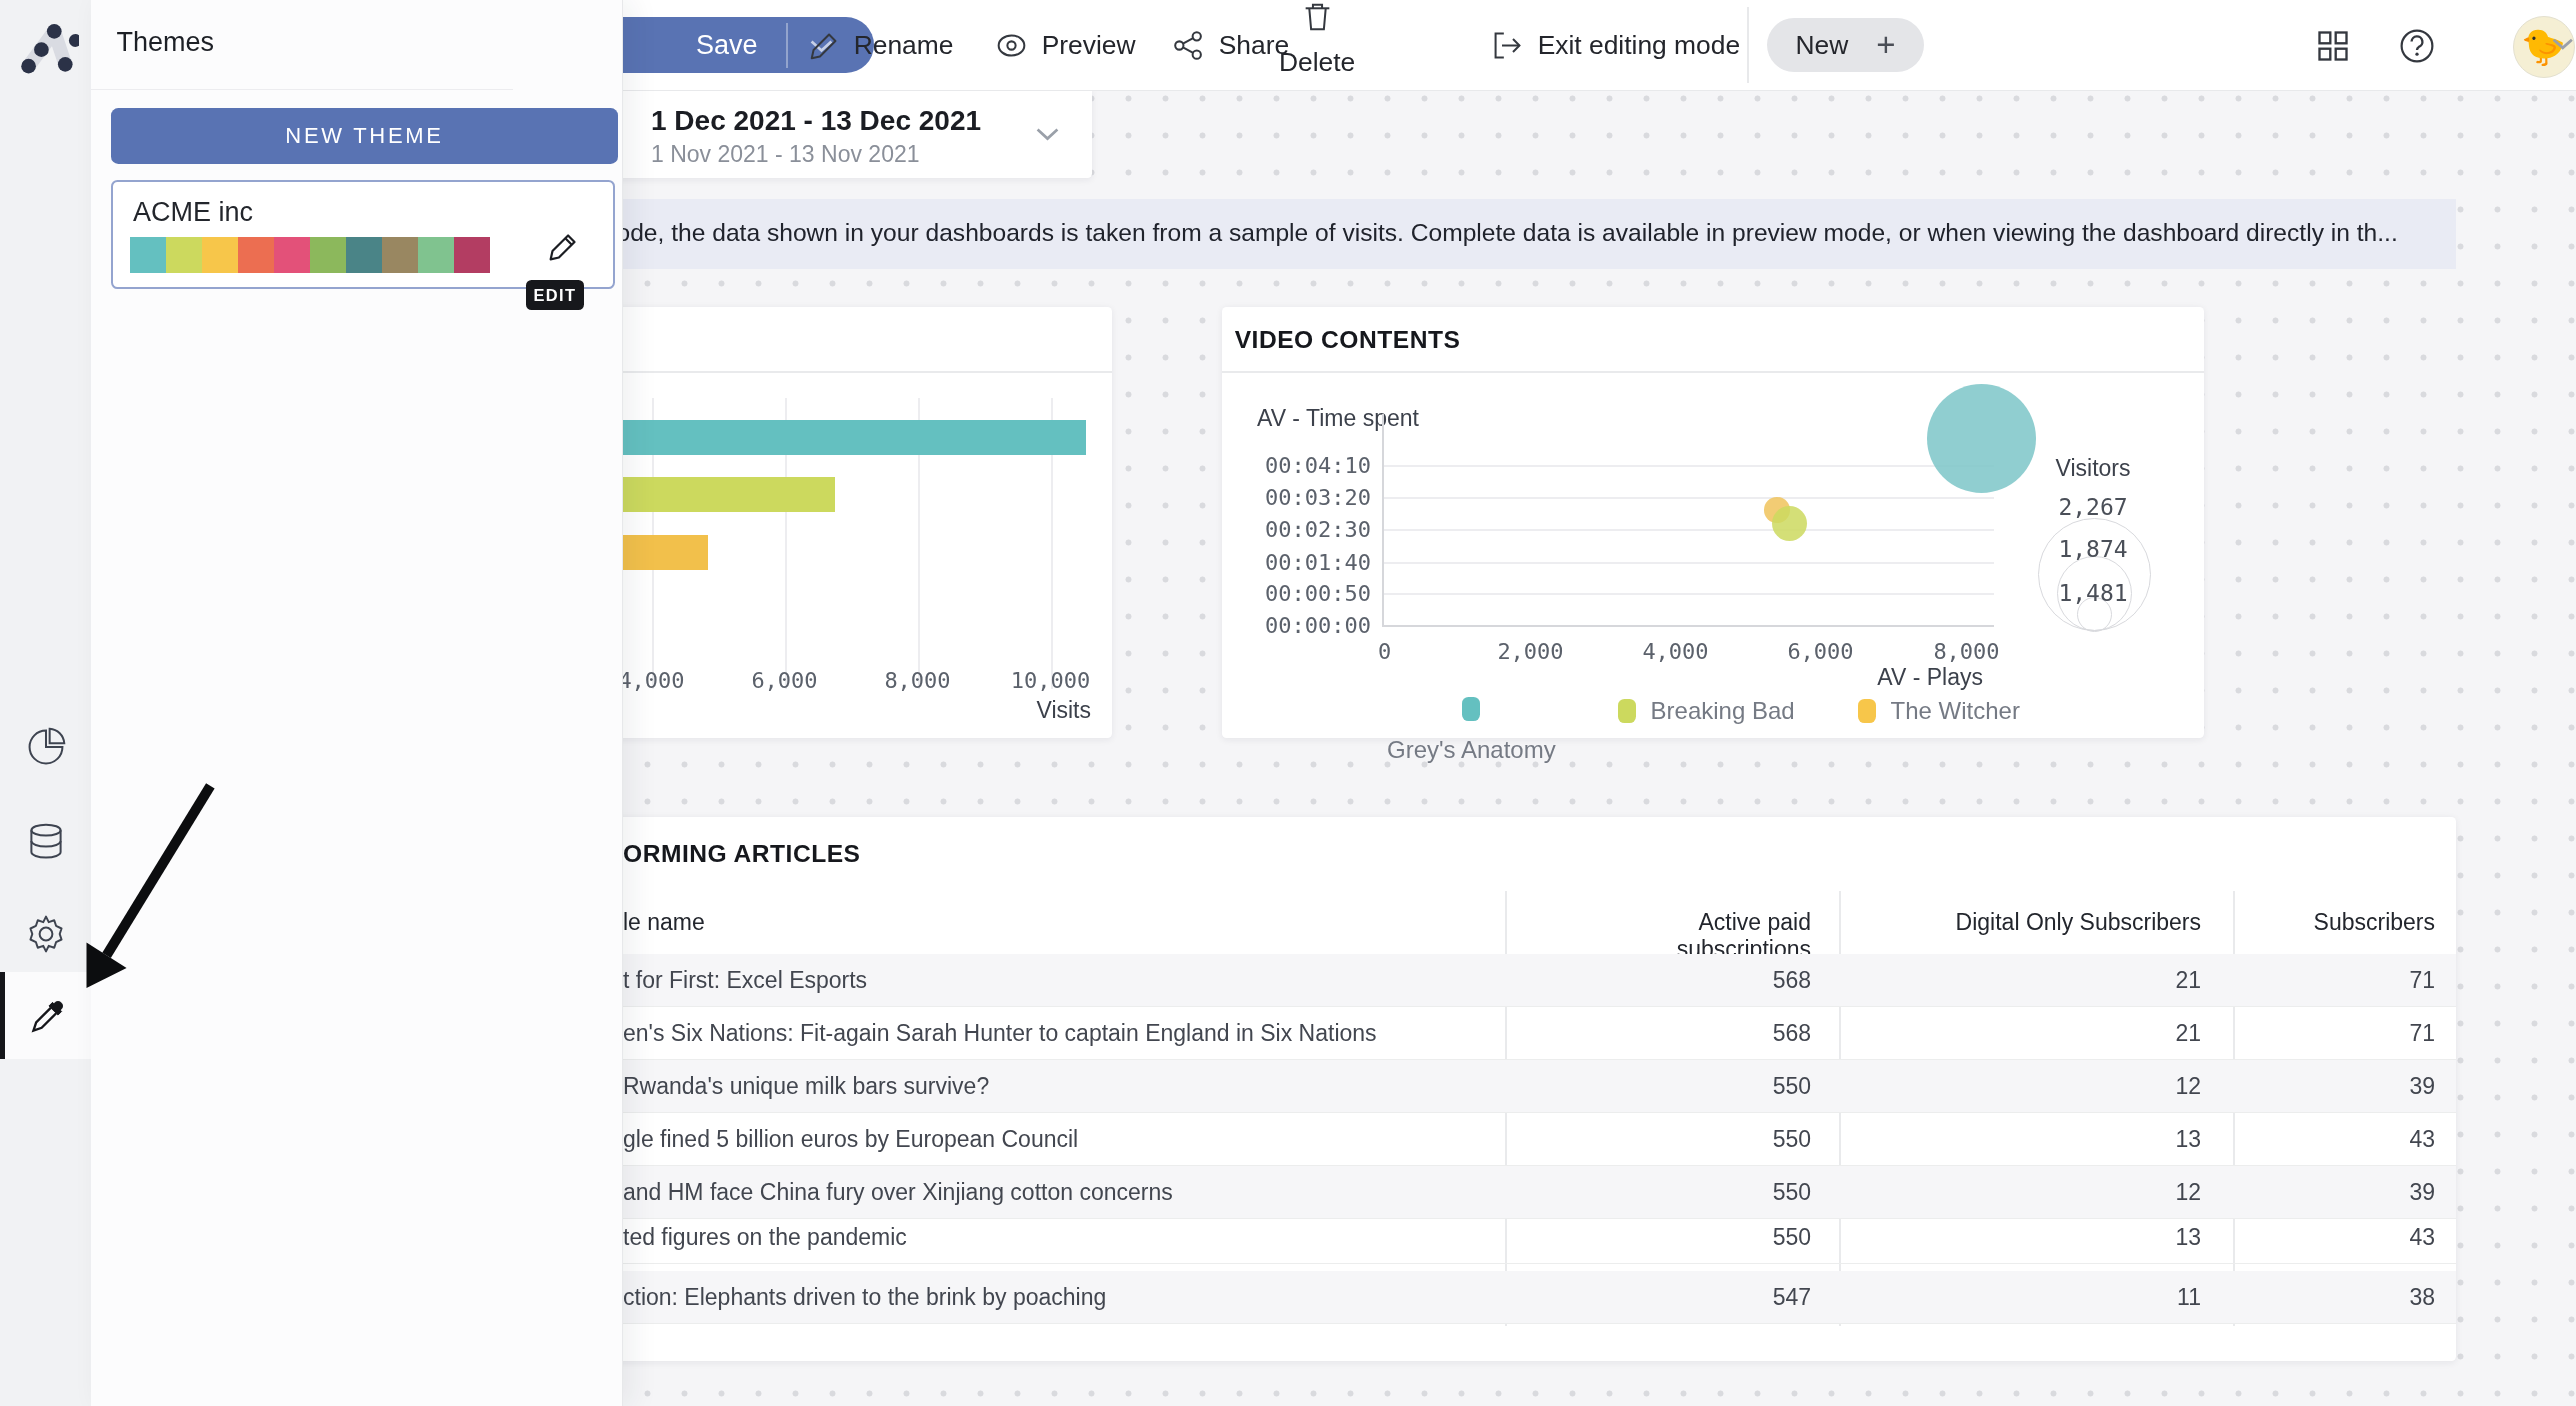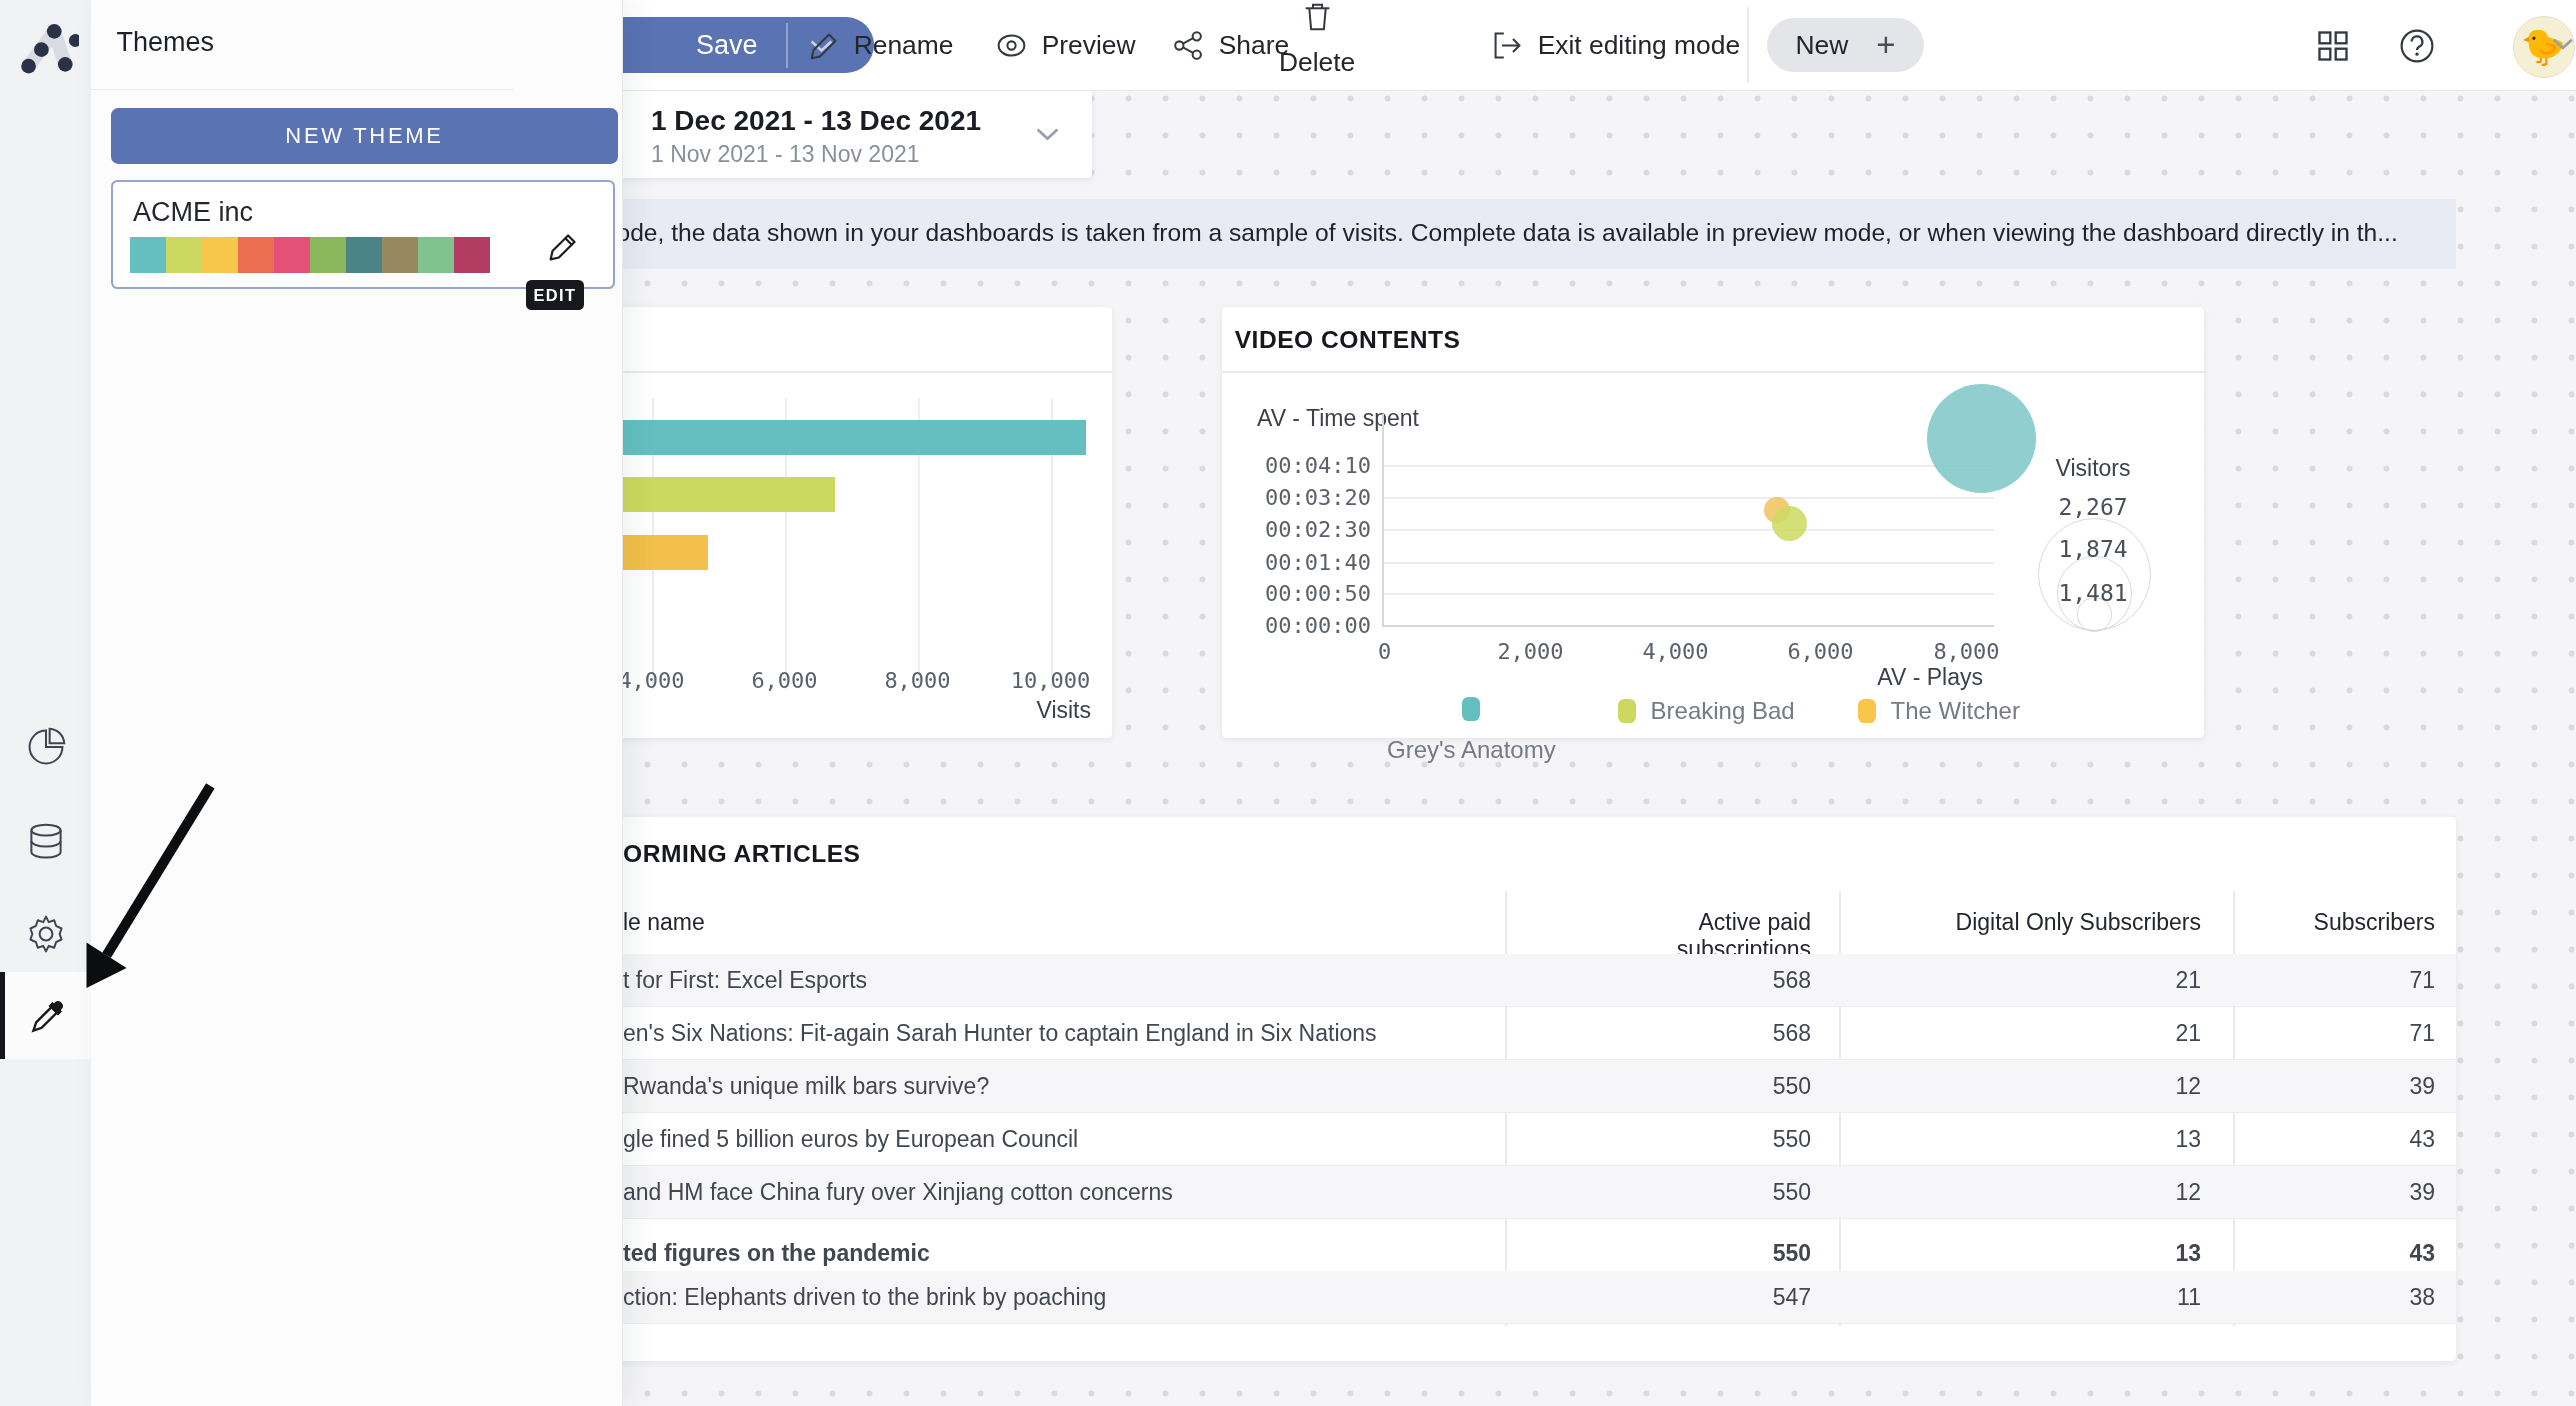--- a/index.html
+++ b/index.html
@@ -338,21 +338,21 @@
           <span class="cell-num c2">550</span>
           <span class="cell-num c3">13</span>
           <span class="cell-num c4">43</span>
         </div>
         <div class="trow alt" style="top: 349px;">
           <span class="cell-name">and HM face China fury over Xinjiang cotton concerns</span>
           <span class="cell-num c2">550</span>
           <span class="cell-num c3">12</span>
           <span class="cell-num c4">39</span>
         </div>
-        <div class="trow" style="top: 410px; font-weight: bold;">
+        <div class="trow" style="top: 394px;">
           <span class="cell-name">ted figures on the pandemic</span>
           <span class="cell-num c2">550</span>
           <span class="cell-num c3">13</span>
           <span class="cell-num c4">43</span>
         </div>
         <div class="trow alt" style="top: 454px;">
           <span class="cell-name">ction: Elephants driven to the brink by poaching</span>
           <span class="cell-num c2">547</span>
           <span class="cell-num c3">11</span>
           <span class="cell-num c4">38</span>

